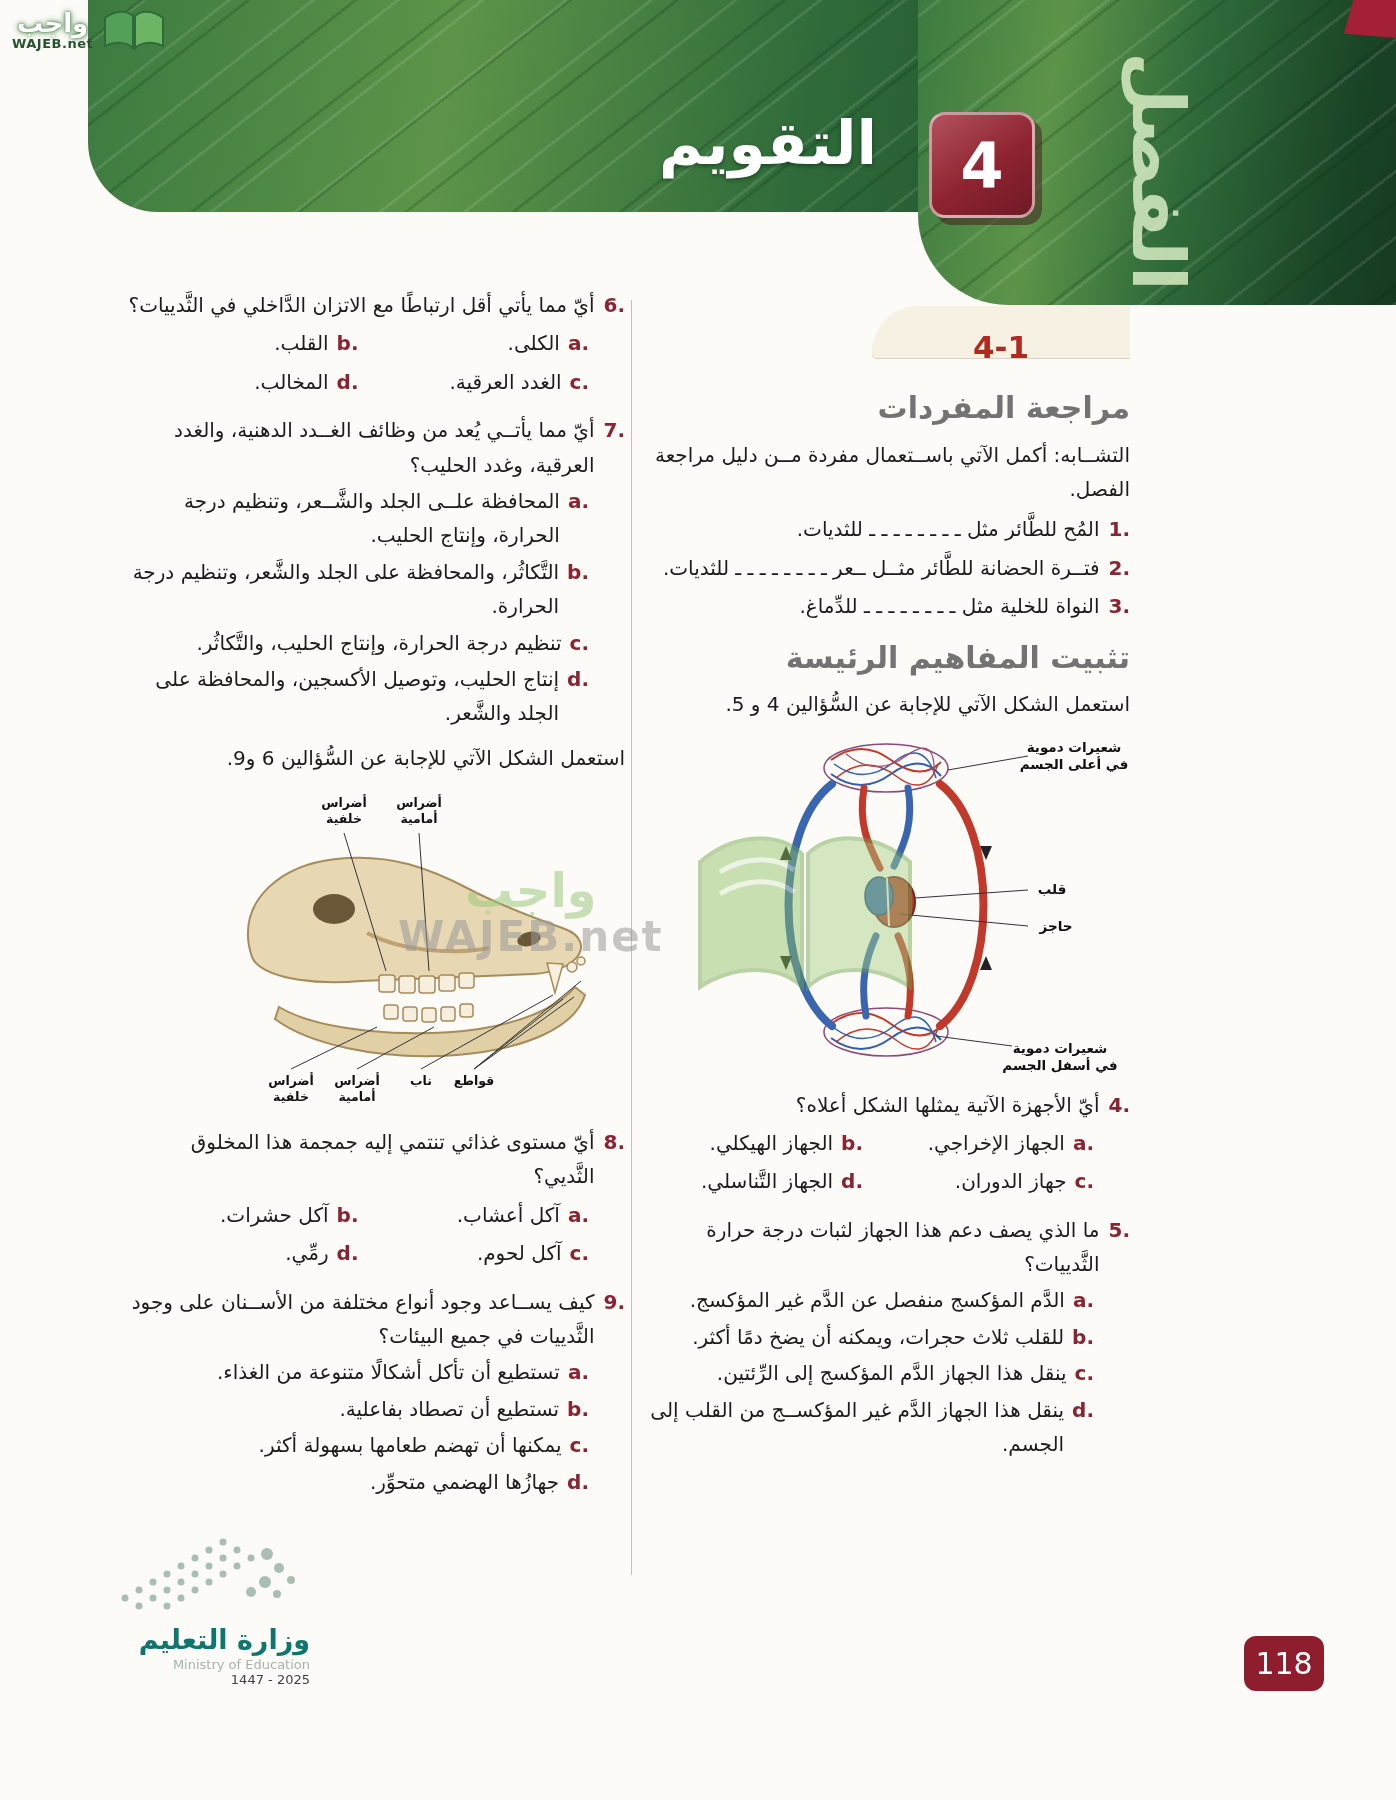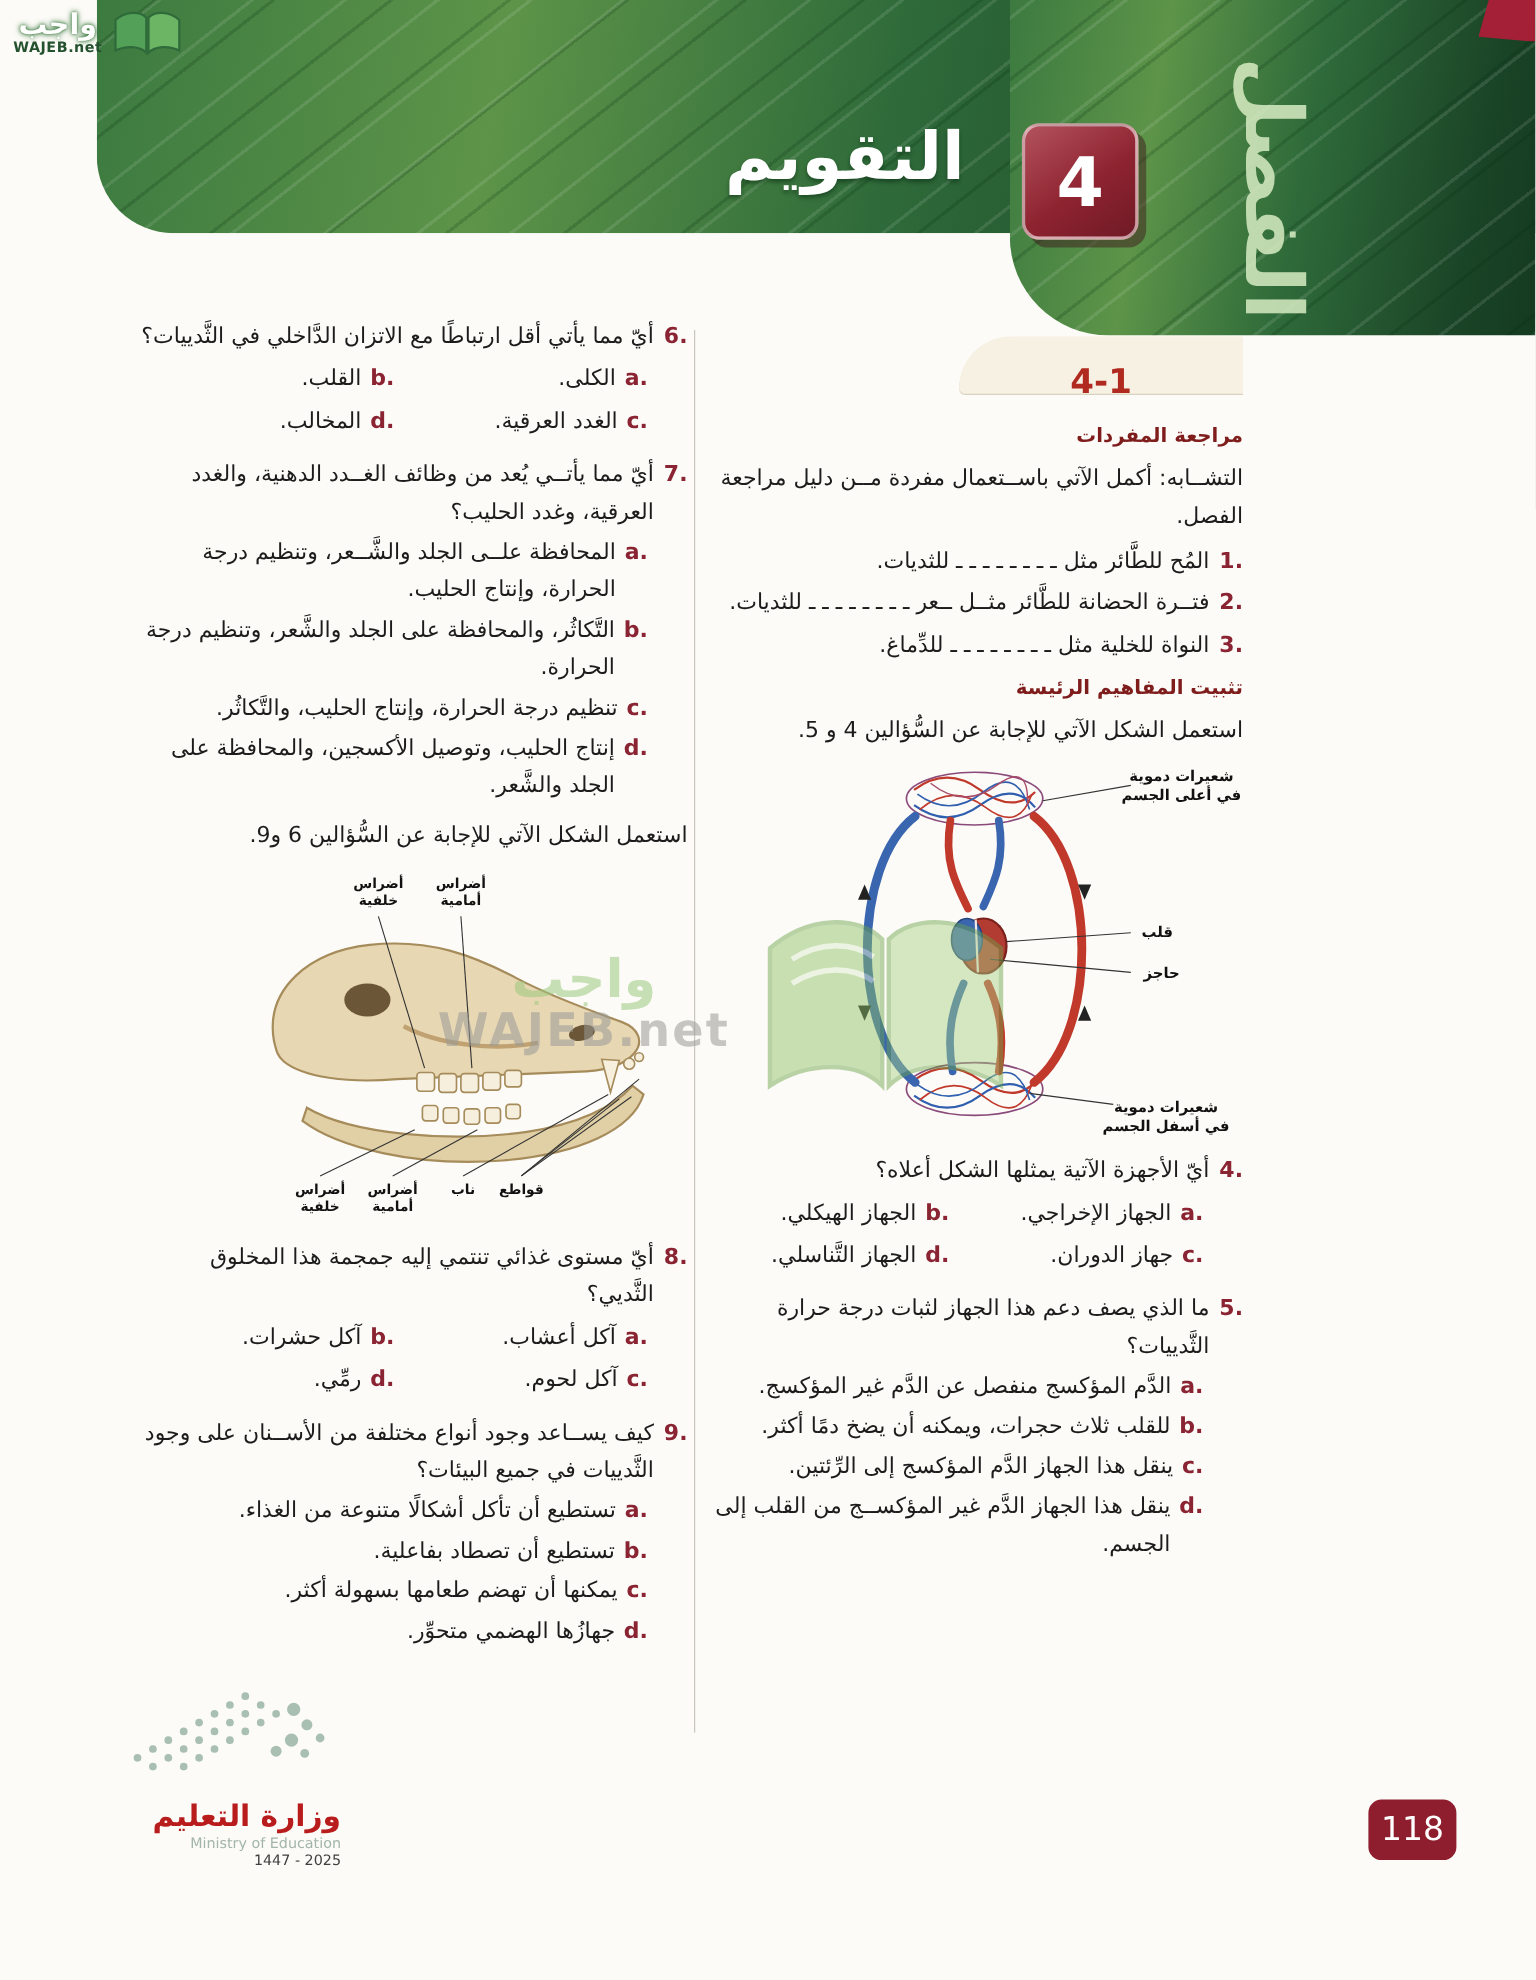--- a/index.html
+++ b/index.html
@@ -58,21 +58,21 @@
     box-shadow:0 1px 0 #d9d3c0;
     display:flex;align-items:center;justify-content:center;
     font-size:31px;font-weight:bold;color:#b02a20;
   }
   .section-tab span{direction:ltr;margin-top:30px;}
   
   .col{position:absolute;font-size:20px;line-height:1.72;}
   .col-right{top:374px;right:266px;width:498px;}
   .col-left{top:276px;left:128px;width:497px;}
   .divider{position:absolute;top:300px;left:631px;width:1px;height:1275px;background:#c4c1b6;}
-  .red-heading{font-size:18px;font-weight:bold;color:#7f1d1d;margin:8px 0 4px;}
+  .red-heading{font-size:30px;font-weight:bold;color:#737373;margin:8px 0 4px;}
   .intro{margin:0 0 6px;}
   .vlist-item{display:flex;gap:9px;margin:4px 0;}
   .vnum{font-weight:bold;color:#8a2332;direction:ltr;flex:none;}
   .question{margin:12px 0 10px;}
   .stem{display:flex;gap:9px;}
   .qnum{font-weight:bold;color:#8a2332;direction:ltr;flex:none;}
   .choices-grid{display:flex;flex-wrap:wrap;padding-right:36px;margin-top:2px;}
   .choices-grid .choice{width:50%;box-sizing:border-box;}
   .choices-list{padding-right:36px;margin-top:2px;}
   .choice{display:flex;gap:8px;margin:2px 0;}
@@ -85,21 +85,21 @@
   .watermark{
     position:absolute;top:822px;left:398px;width:580px;z-index:7;
     display:flex;direction:ltr;align-items:center;gap:26px;
     opacity:.55;pointer-events:none;
   }
   .watermark .wm-text{display:flex;flex-direction:column;align-items:center;line-height:1.05;}
   .watermark .wm-ar{font-size:48px;font-weight:bold;color:#9cc97e;}
   .watermark .wm-en{font-size:42px;font-weight:bold;color:#9a9a98;letter-spacing:2px;}
   
   .ministry{position:absolute;left:70px;top:1528px;width:240px;}
-  .ministry .m-ar{font-size:27px;font-weight:bold;color:#b91c1c;letter-spacing:2px;margin-top:12px;}
+  .ministry .m-ar{font-size:27px;font-weight:bold;color:#0f766e;letter-spacing:2px;margin-top:0;}
   .ministry .m-en{font-size:13px;color:#a3b5ab;margin-top:2px;}
   .ministry .m-yr{font-size:13px;color:#404040;}
   .page-badge{
     position:absolute;top:1636px;right:72px;width:80px;height:55px;
     background:#8e1e2d;border-radius:12px;
     display:flex;align-items:center;justify-content:center;
     color:#fff;font-size:30px;font-weight:normal;
   }
   svg text{font-family:"DejaVu Sans","Liberation Sans",sans-serif;}
 </style>

